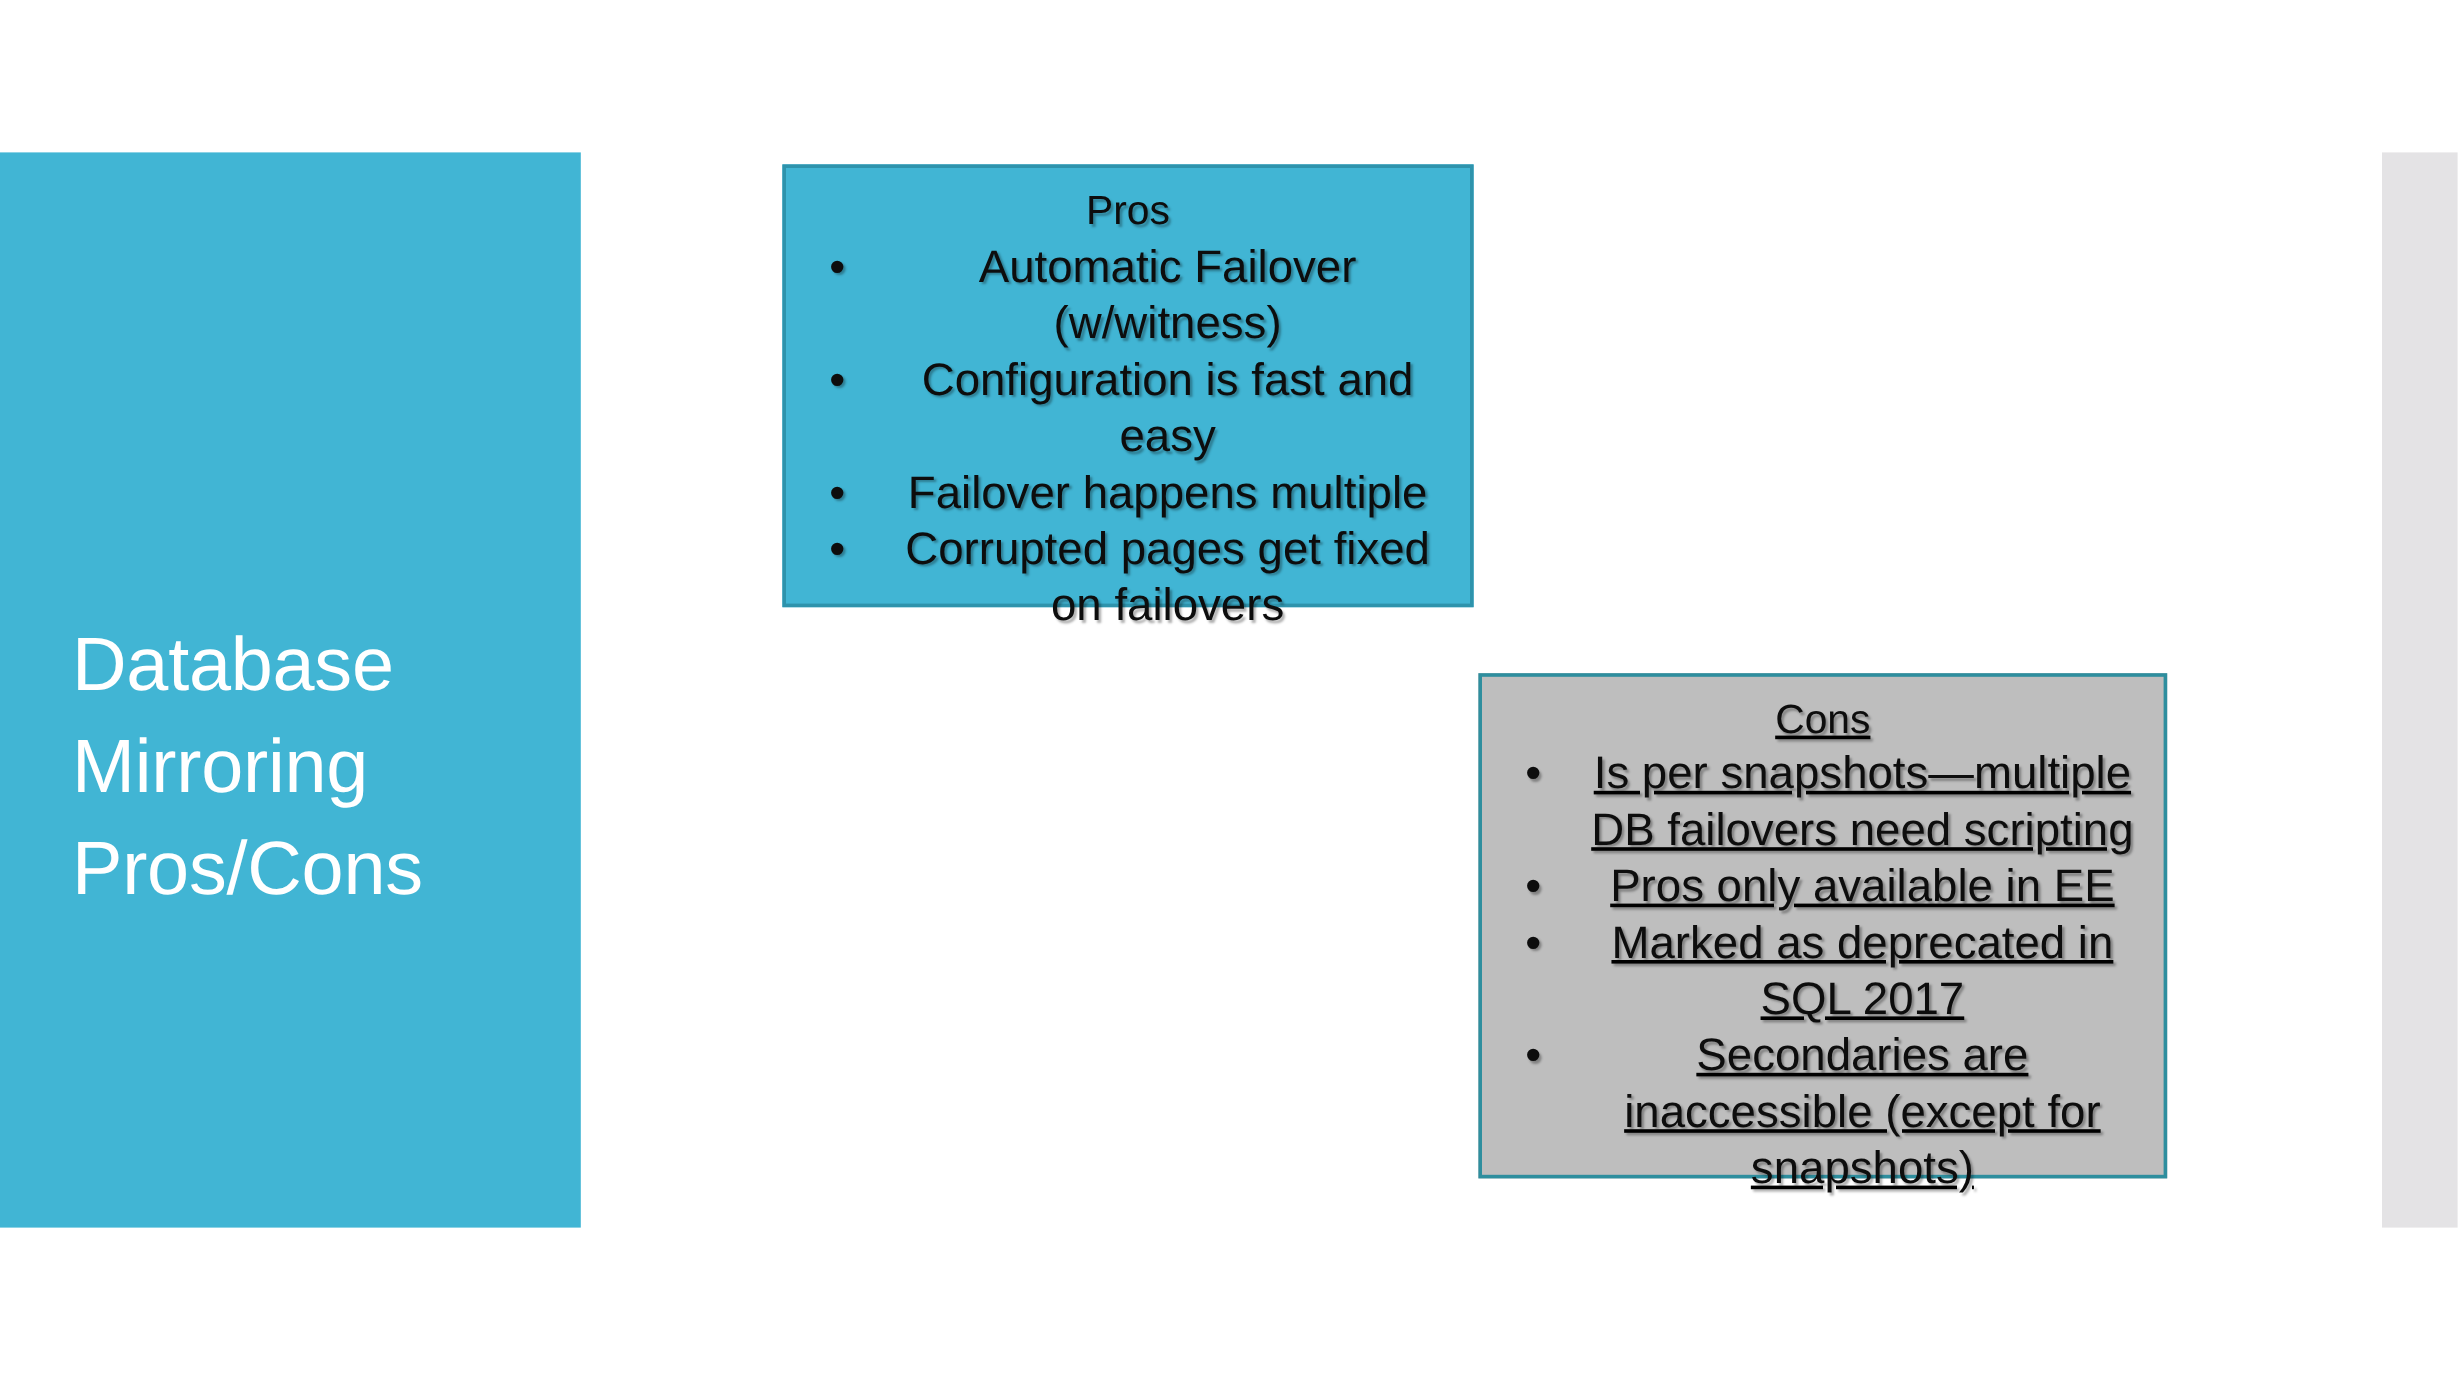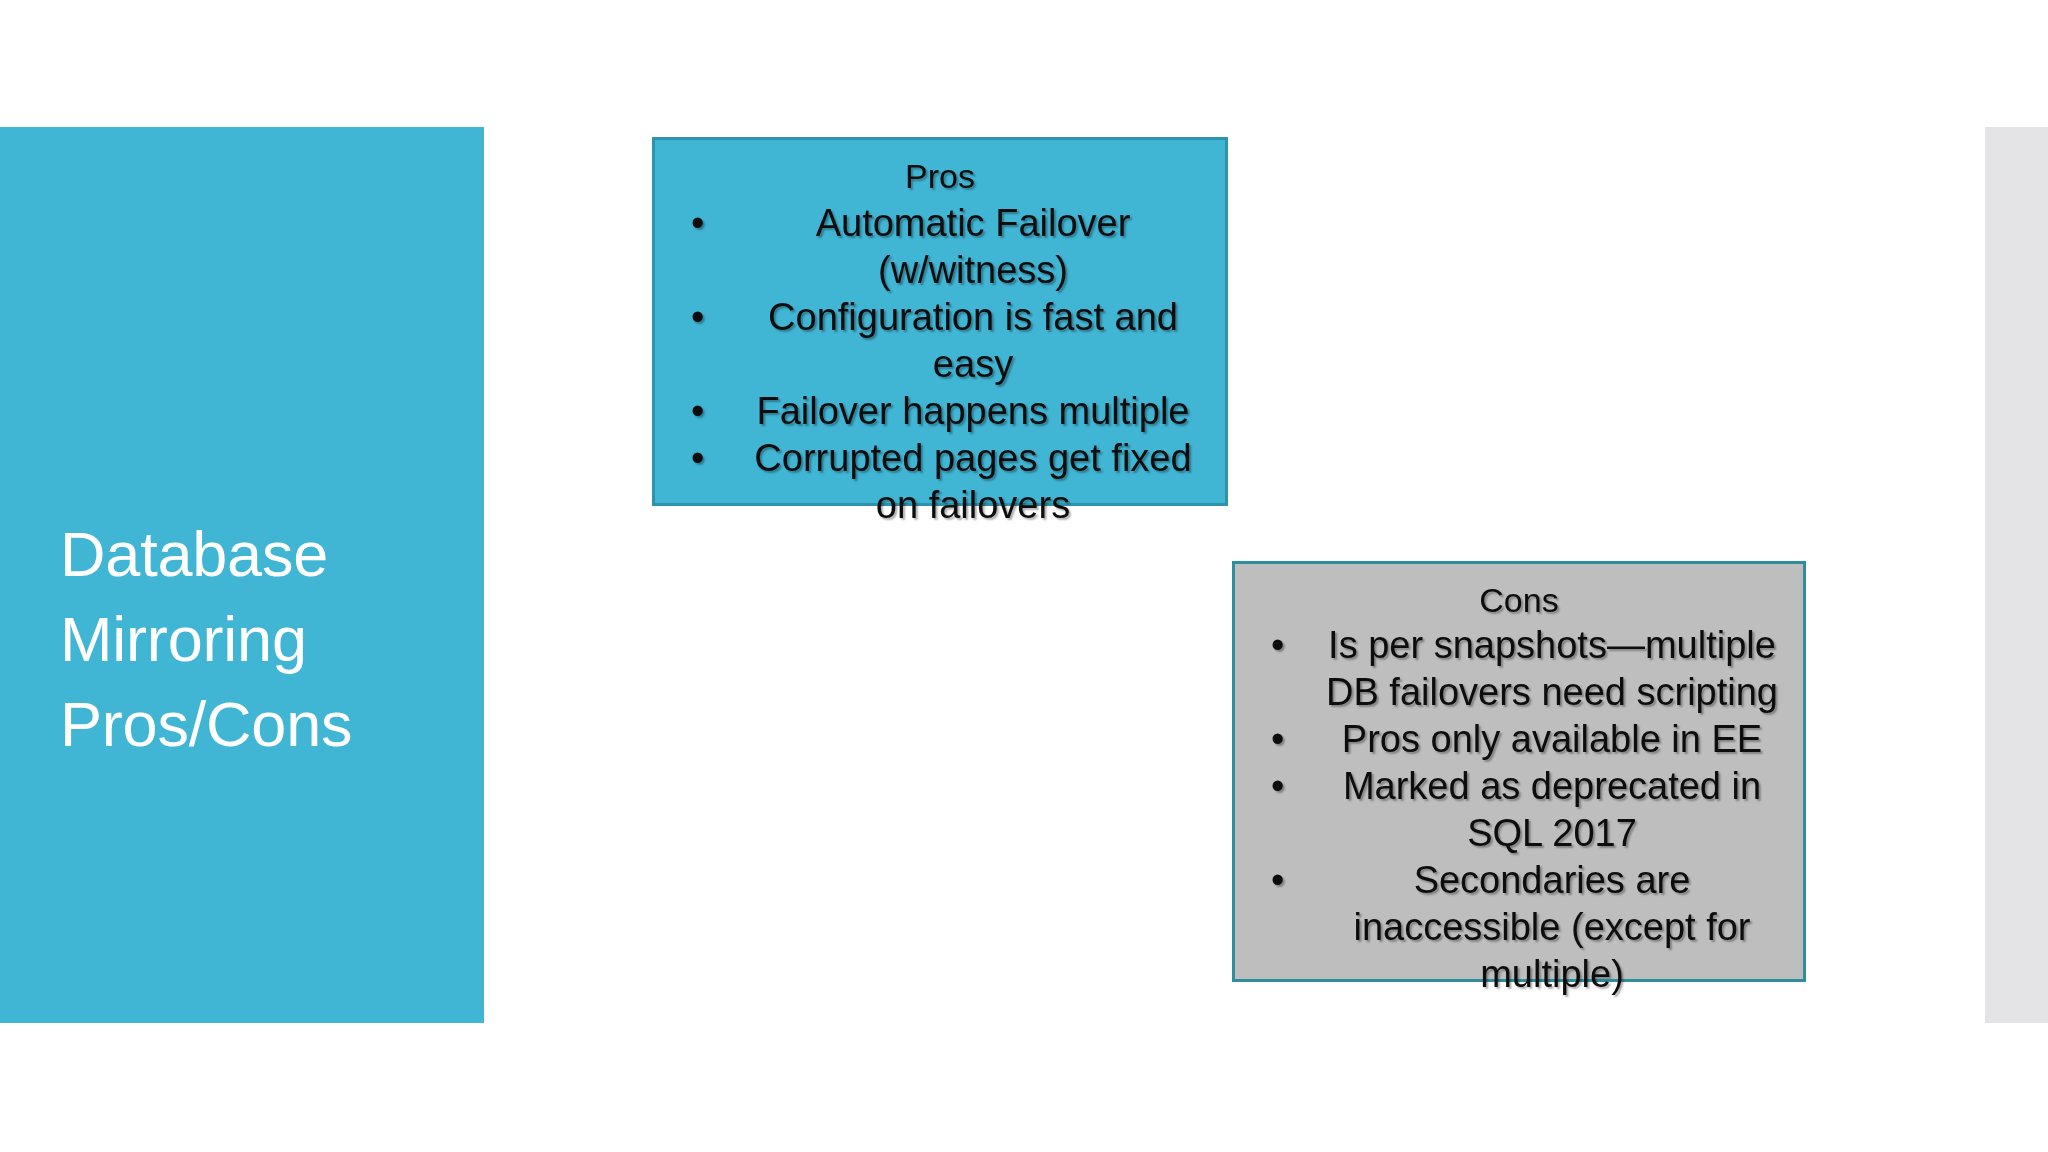--- a/index.html
+++ b/index.html
@@ -95,20 +95,21 @@
   }
 
   
   #cons-box {
     left: 1232px;
     top: 561px;
     width: 574px;
     height: 421px;
     background: #BEBEBE;
     border: 3px solid #2E8E9E;
+    text-decoration: underline;
   }
   #cons-box .callout-heading { margin-bottom: 0px; }
 
   
   #right-strip {
     position: absolute;
     left: 1985px;
     top: 127px;
     width: 63px;
     height: 896px;
@@ -156,20 +157,20 @@
       <li>
         <span class="bullet-dot">•</span>
         <span>Pros only available in EE</span>
       </li>
       <li>
         <span class="bullet-dot">•</span>
         <span>Marked as deprecated in SQL 2017</span>
       </li>
       <li>
         <span class="bullet-dot">•</span>
-        <span>Secondaries are inaccessible (except for multiple)</span>
+        <span>Secondaries are inaccessible (except for snapshots)</span>
       </li>
     </ul>
   </div>
 
   <div id="right-strip"></div>
 
 </div>
 
 </body></html>

